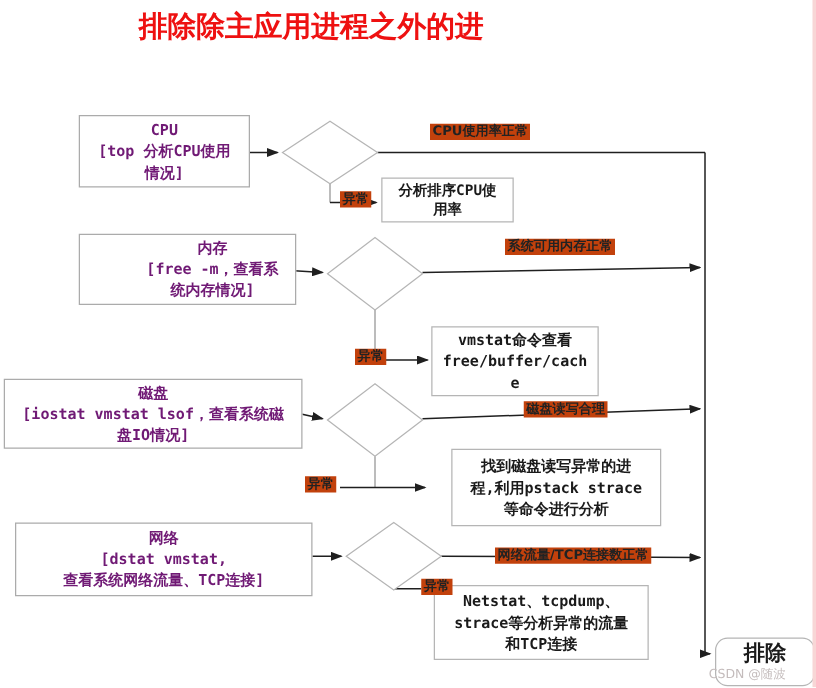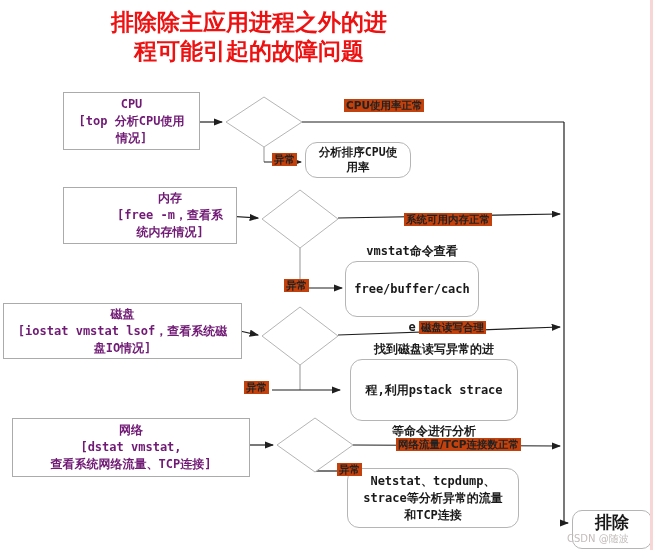--- a/index.html
+++ b/index.html
@@ -16,21 +16,21 @@
   .pbox{
     position:absolute;z-index:1;background:#ffffff;
     border:1px solid var(--box_border,#ababab);
     display:flex;flex-direction:column;justify-content:center;align-items:center;
     font-family:"DejaVu Sans Mono","DejaVu Sans",monospace,sans-serif;
     font-weight:bold;font-size:12px;line-height:17px;color:#701a75;text-align:center;
   }
   .pbox div{white-space:nowrap;}
   .abox{
     position:absolute;z-index:1;background:#ffffff;
-    border:1px solid var(--rounded_border,#b5b5b5);border-radius:12px;
+    border:1px solid var(--rounded_border,#b5b5b5);border-radius:0;
     display:flex;flex-direction:column;justify-content:center;align-items:center;
     font-family:"DejaVu Sans Mono","DejaVu Sans",monospace,sans-serif;
     font-weight:bold;font-size:12px;line-height:17px;color:#1a1a1a;text-align:center;
   }
   .abox div{white-space:nowrap;}
   .exclude{
     position:absolute;z-index:1;background:#ffffff;
     border:1px solid var(--rounded_border,#b5b5b5);border-radius:10px;
     display:flex;justify-content:center;align-items:flex-start;
     font-size:17px;font-weight:bold;color:#1a1a1a;
@@ -88,21 +88,20 @@
     <g fill="#ffffff" stroke="#b5b5b5" stroke-width="1">
       <polygon points="226,122 264,97 302,122 264,147"></polygon>
       <polygon points="262,219 300,190 338,219 300,248"></polygon>
       <polygon points="262,336 300,307 338,336 300,365"></polygon>
       <polygon points="277,445 315,418 353,445 315,472"></polygon>
     </g>
   </svg>
 
   <div class="title">
     <div>排除除主应用进程之外的进</div>
-    <div>程可能引起的故障问题</div>
   </div>
 
   <div class="pbox" style="left:63px;top:92px;width:135px;height:56px;">
     <div>CPU</div>
     <div>[top 分析CPU使用</div>
     <div>情况]</div>
   </div>
   <div class="pbox" style="left:63px;top:187px;width:132px;height:55px;padding-left:40px;">
     <div>内存</div>
     <div>[free -m，查看系</div>
@@ -116,42 +115,42 @@
   <div class="pbox" style="left:12px;top:418px;width:236px;height:57px;">
     <div>网络</div>
     <div>[dstat vmstat,</div>
     <div>查看系统网络流量、TCP连接]</div>
   </div>
 
   <div class="abox" style="left:305px;top:142px;width:104px;height:34px;font-size:11.5px;line-height:15px;">
     <div>分析排序CPU使</div>
     <div>用率</div>
   </div>
-  <div class="abox" style="left:345px;top:261px;width:132px;height:54px;gap:21px;">
+  <div class="abox" style="left:345px;top:261px;width:132px;height:54px;">
     <div>vmstat命令查看</div>
     <div>free/buffer/cach</div>
     <div>e</div>
   </div>
-  <div class="abox" style="left:350px;top:359px;width:166px;height:60px;gap:24px;">
+  <div class="abox" style="left:361px;top:359px;width:166px;height:60px;">
     <div>找到磁盘读写异常的进</div>
     <div>程,利用pstack strace</div>
     <div>等命令进行分析</div>
   </div>
   <div class="abox" style="left:347px;top:468px;width:170px;height:58px;">
     <div>Netstat、tcpdump、</div>
     <div>strace等分析异常的流量</div>
     <div>和TCP连接</div>
   </div>
 
   <div class="exclude" style="left:572px;top:510px;width:78px;height:37px;">
     <span>排除</span>
   </div>
 
   <div class="elabel" style="left:344px;top:99px;">CPU使用率正常</div>
-  <div class="elabel" style="left:404px;top:213px;">系统可用内存正常</div>
+  <div class="elabel" style="left:404px;top:191px;">系统可用内存正常</div>
   <div class="elabel" style="left:419px;top:321px;">磁盘读写合理</div>
   <div class="elabel" style="left:396px;top:438px;">网络流量/TCP连接数正常</div>
   <div class="elabel" style="left:272px;top:153px;">异常</div>
   <div class="elabel" style="left:284px;top:279px;">异常</div>
   <div class="elabel" style="left:244px;top:381px;">异常</div>
   <div class="elabel" style="left:337px;top:463px;">异常</div>
 
   <div class="watermark">CSDN @随波</div>
   <div class="strip"></div>
 

